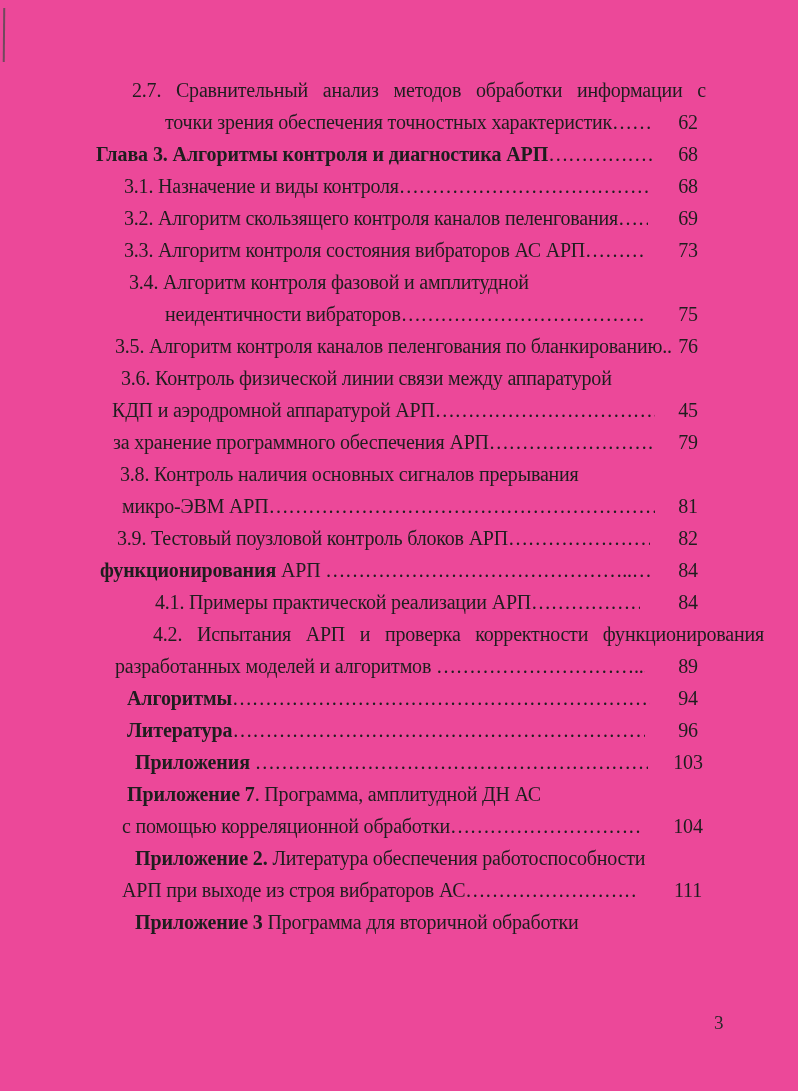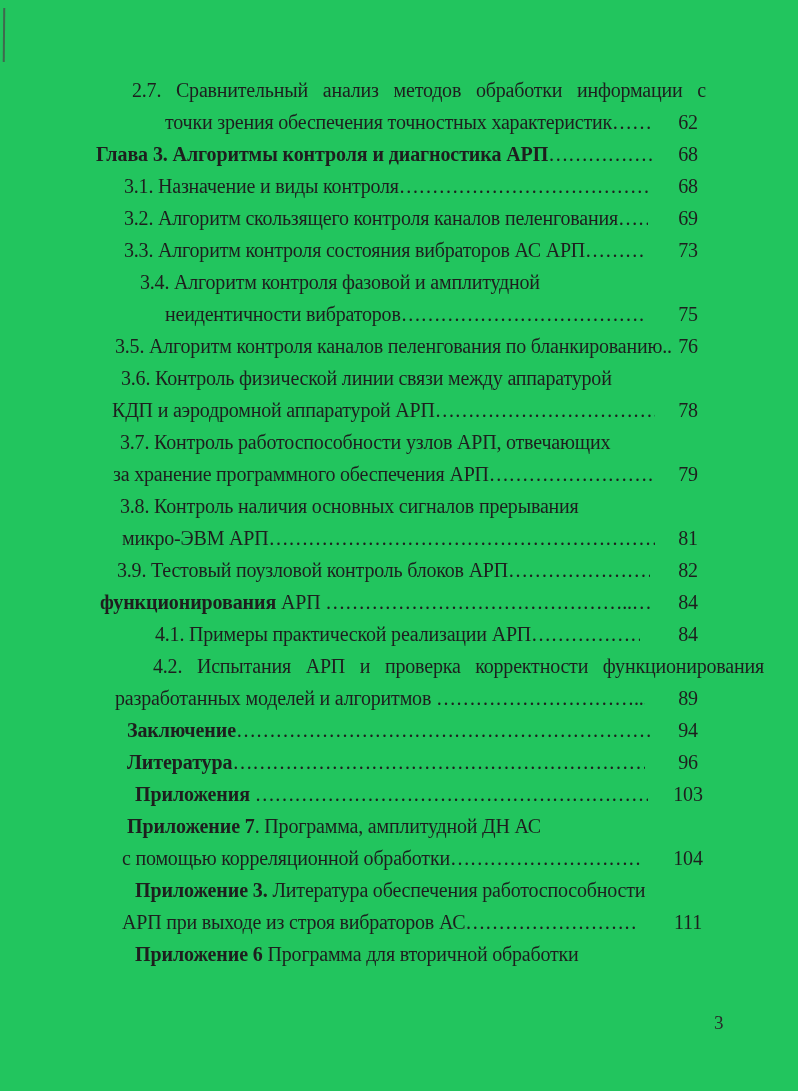--- a/index.html
+++ b/index.html
@@ -4,21 +4,21 @@
 <style>
   html, body {
     margin: 0; padding: 0;
     width: 798px; height: 1091px;
     background: #fdfdfd;
     overflow: hidden;
   }
   .page {
     position: relative;
     width: 798px; height: 1091px;
-    background: #22c55e;
+    background: #ec4899;
     font-family: "Liberation Serif", "DejaVu Serif", serif;
     font-size: 20px;
     letter-spacing: -0.2px;
     color: #1e1e1e;
   }
   .scan-line {
     position: absolute;
     left: 3px; top: 8px;
     width: 2px; height: 54px;
     background: #4a4a4a;
@@ -94,45 +94,42 @@
       <span class="txt" style="left:124px;width:524px">3.2. Алгоритм скользящего контроля каналов пеленгования………………………</span>
       <span class="num">69</span>
     </div>
 
     <div class="row">
       <span class="txt" style="left:124px;width:521px">3.3. Алгоритм контроля состояния вибраторов АС АРП……………………………</span>
       <span class="num">73</span>
     </div>
 
     <div class="row">
-      <span class="txt" style="left:140px;width:600px">3.4. Алгоритм  контроля фазовой и амплитудной</span>
+      <span class="txt" style="left:129px;width:600px">3.4. Алгоритм  контроля фазовой и амплитудной</span>
     </div>
 
     <div class="row">
       <span class="txt" style="left:165px;width:482px">неидентичности вибраторов…………………………………………………………….</span>
       <span class="num">75</span>
     </div>
 
     <div class="row">
       <span class="txt" style="left:115px;width:558px">3.5. Алгоритм контроля каналов пеленгования по бланкированию..</span>
       <span class="num">76</span>
     </div>
 
     <div class="row">
       <span class="txt" style="left:121px;width:600px">3.6. Контроль физической линии связи между аппаратурой</span>
     </div>
 
     <div class="row">
       <span class="txt" style="left:112px;width:543px">КДП и аэродромной аппаратурой АРП…………………………………………………..</span>
-      <span class="num">78</span>
-    </div>
-
-    <div class="row">
-      <span class="txt" style="left:120px;width:600px">3.7. Контроль работоспособности узлов АРП, отвечающих</span>
-    </div>
+      <span class="num">45</span>
+    </div>
+
 
     <div class="row">
       <span class="txt" style="left:113px;width:539px">за хранение программного обеспечения АРП…………………………………………….</span>
       <span class="num">79</span>
     </div>
 
     <div class="row">
       <span class="txt" style="left:120px;width:600px">3.8. Контроль наличия основных сигналов прерывания</span>
     </div>
 
@@ -160,21 +157,21 @@
     <div class="row">
       <span class="txt j" style="left:153px;width:611px">4.2. Испытания АРП и проверка корректности функционирования</span>
     </div>
 
     <div class="row">
       <span class="txt" style="left:115px;width:530px">разработанных моделей и алгоритмов …………………………...……………………</span>
       <span class="num">89</span>
     </div>
 
     <div class="row">
-      <span class="txt" style="left:127px;width:523px"><b>Заключение</b><span>……………………………………………………………………………………</span></span>
+      <span class="txt" style="left:127px;width:523px"><b>Алгоритмы</b><span>……………………………………………………………………………………</span></span>
       <span class="num">94</span>
     </div>
 
     <div class="row">
       <span class="txt" style="left:127px;width:518px"><b>Литература</b><span>…………………………………………………………………………………</span></span>
       <span class="num">96</span>
     </div>
 
     <div class="row">
       <span class="txt" style="left:135px;width:513px"><b>Приложения</b><span> ……………………………………………………………...………………</span></span>
@@ -184,29 +181,29 @@
     <div class="row">
       <span class="txt" style="left:127px;width:600px"><b>Приложение 7</b><span>. Программа, амплитудной ДН АС</span></span>
     </div>
 
     <div class="row">
       <span class="txt" style="left:122px;width:518px">с помощью корреляционной обработки…………………………………………………</span>
       <span class="num">104</span>
     </div>
 
     <div class="row">
-      <span class="txt" style="left:135px;width:600px"><b>Приложение 3.</b><span> Литература обеспечения работоспособности</span></span>
+      <span class="txt" style="left:135px;width:600px"><b>Приложение 2.</b><span> Литература обеспечения работоспособности</span></span>
     </div>
 
     <div class="row">
       <span class="txt" style="left:122px;width:516px">АРП при выходе из строя вибраторов АС…………………………………………</span>
       <span class="num">111</span>
     </div>
 
     <div class="row">
-      <span class="txt" style="left:135px;width:600px"><b>Приложение 6</b><span> Программа для вторичной обработки</span></span>
+      <span class="txt" style="left:135px;width:600px"><b>Приложение 3</b><span> Программа для вторичной обработки</span></span>
     </div>
 
   </div>
 
   <div class="folio">3</div>
 
 </div>
 
 </body></html>

